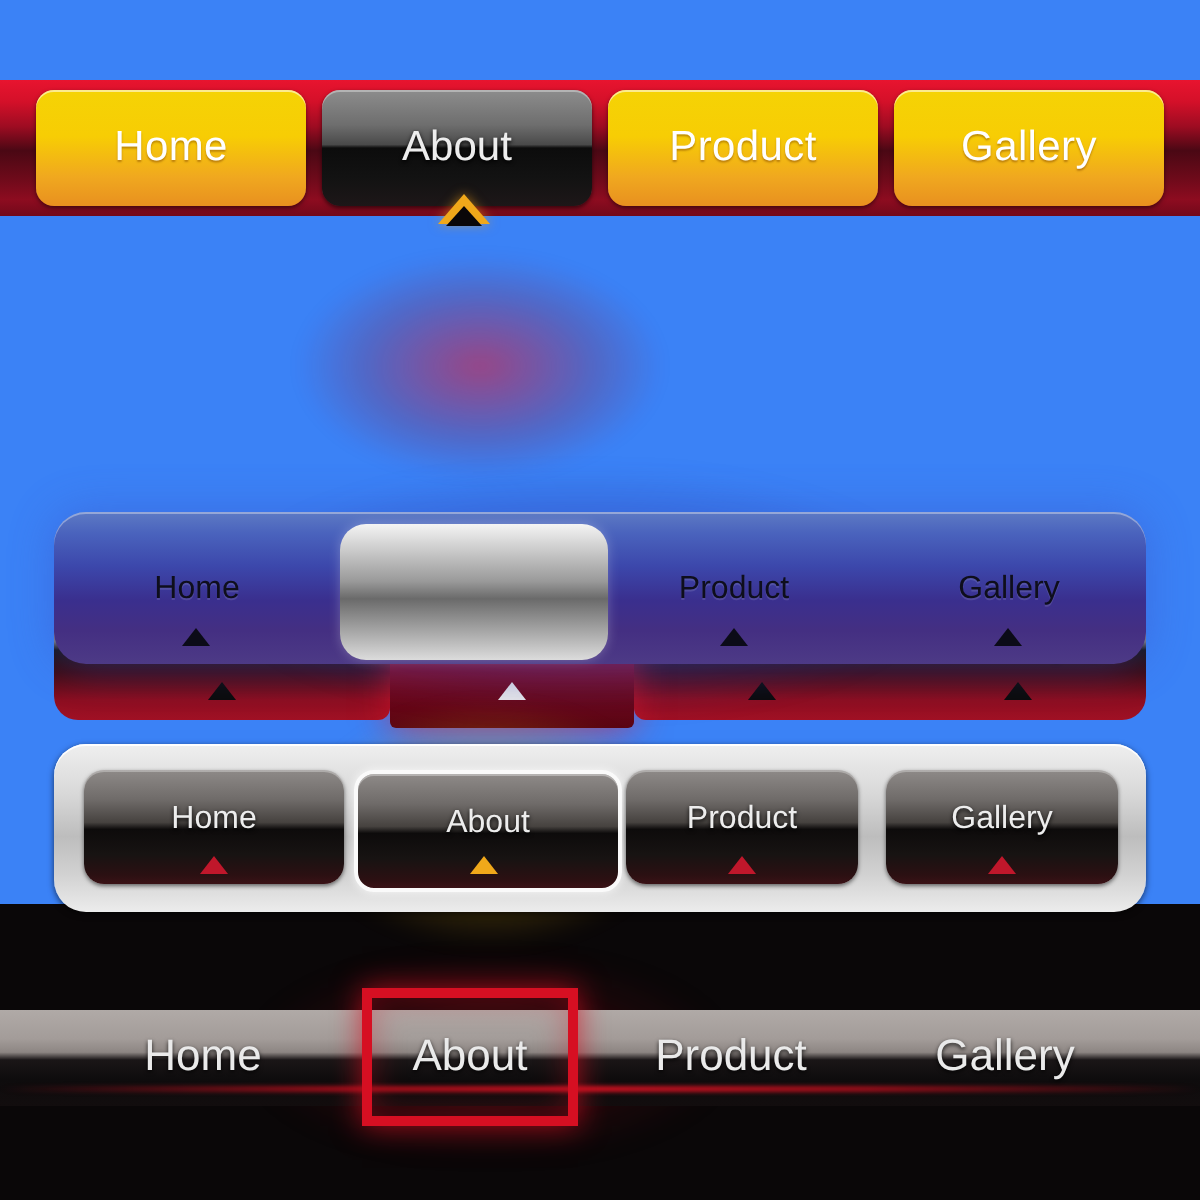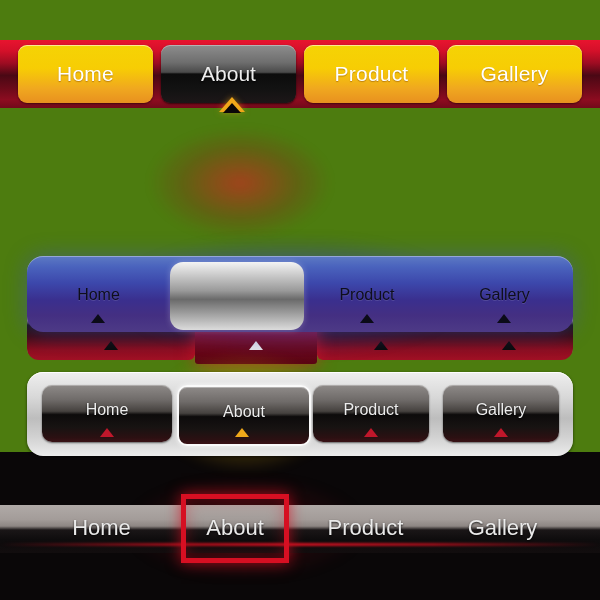--- a/index.html
+++ b/index.html
@@ -1,21 +1,21 @@
 <!DOCTYPE html>
 <html><head>
 <meta charset="utf-8">
 <style>
   html,body{margin:0;padding:0;background:#0a0708;}
   body{
     width:600px;height:600px;overflow:hidden;position:relative;
     font-family:"Liberation Sans", sans-serif;
     background:#0a0708;
   }
-  .stage{position:absolute;inset:0;width:600px;height:452px;background:#4d7c0f;}
+  .stage{position:absolute;inset:0;width:600px;height:452px;background:#3b82f6;}
 
   
   .bar1{position:absolute;left:0;top:40px;width:600px;height:68px;
     background:linear-gradient(to bottom,
       #e8142f 0%, #d41029 16%, #9e0c22 34%,
       #4a0814 52%, #6d0a1a 72%, #8d0c20 88%, #72091a 100%);
   }
   .bar1row{position:absolute;left:0;top:45px;width:600px;height:58px;
     display:flex;gap:8px;padding:0 18px;box-sizing:border-box;}
   .btn-y{

